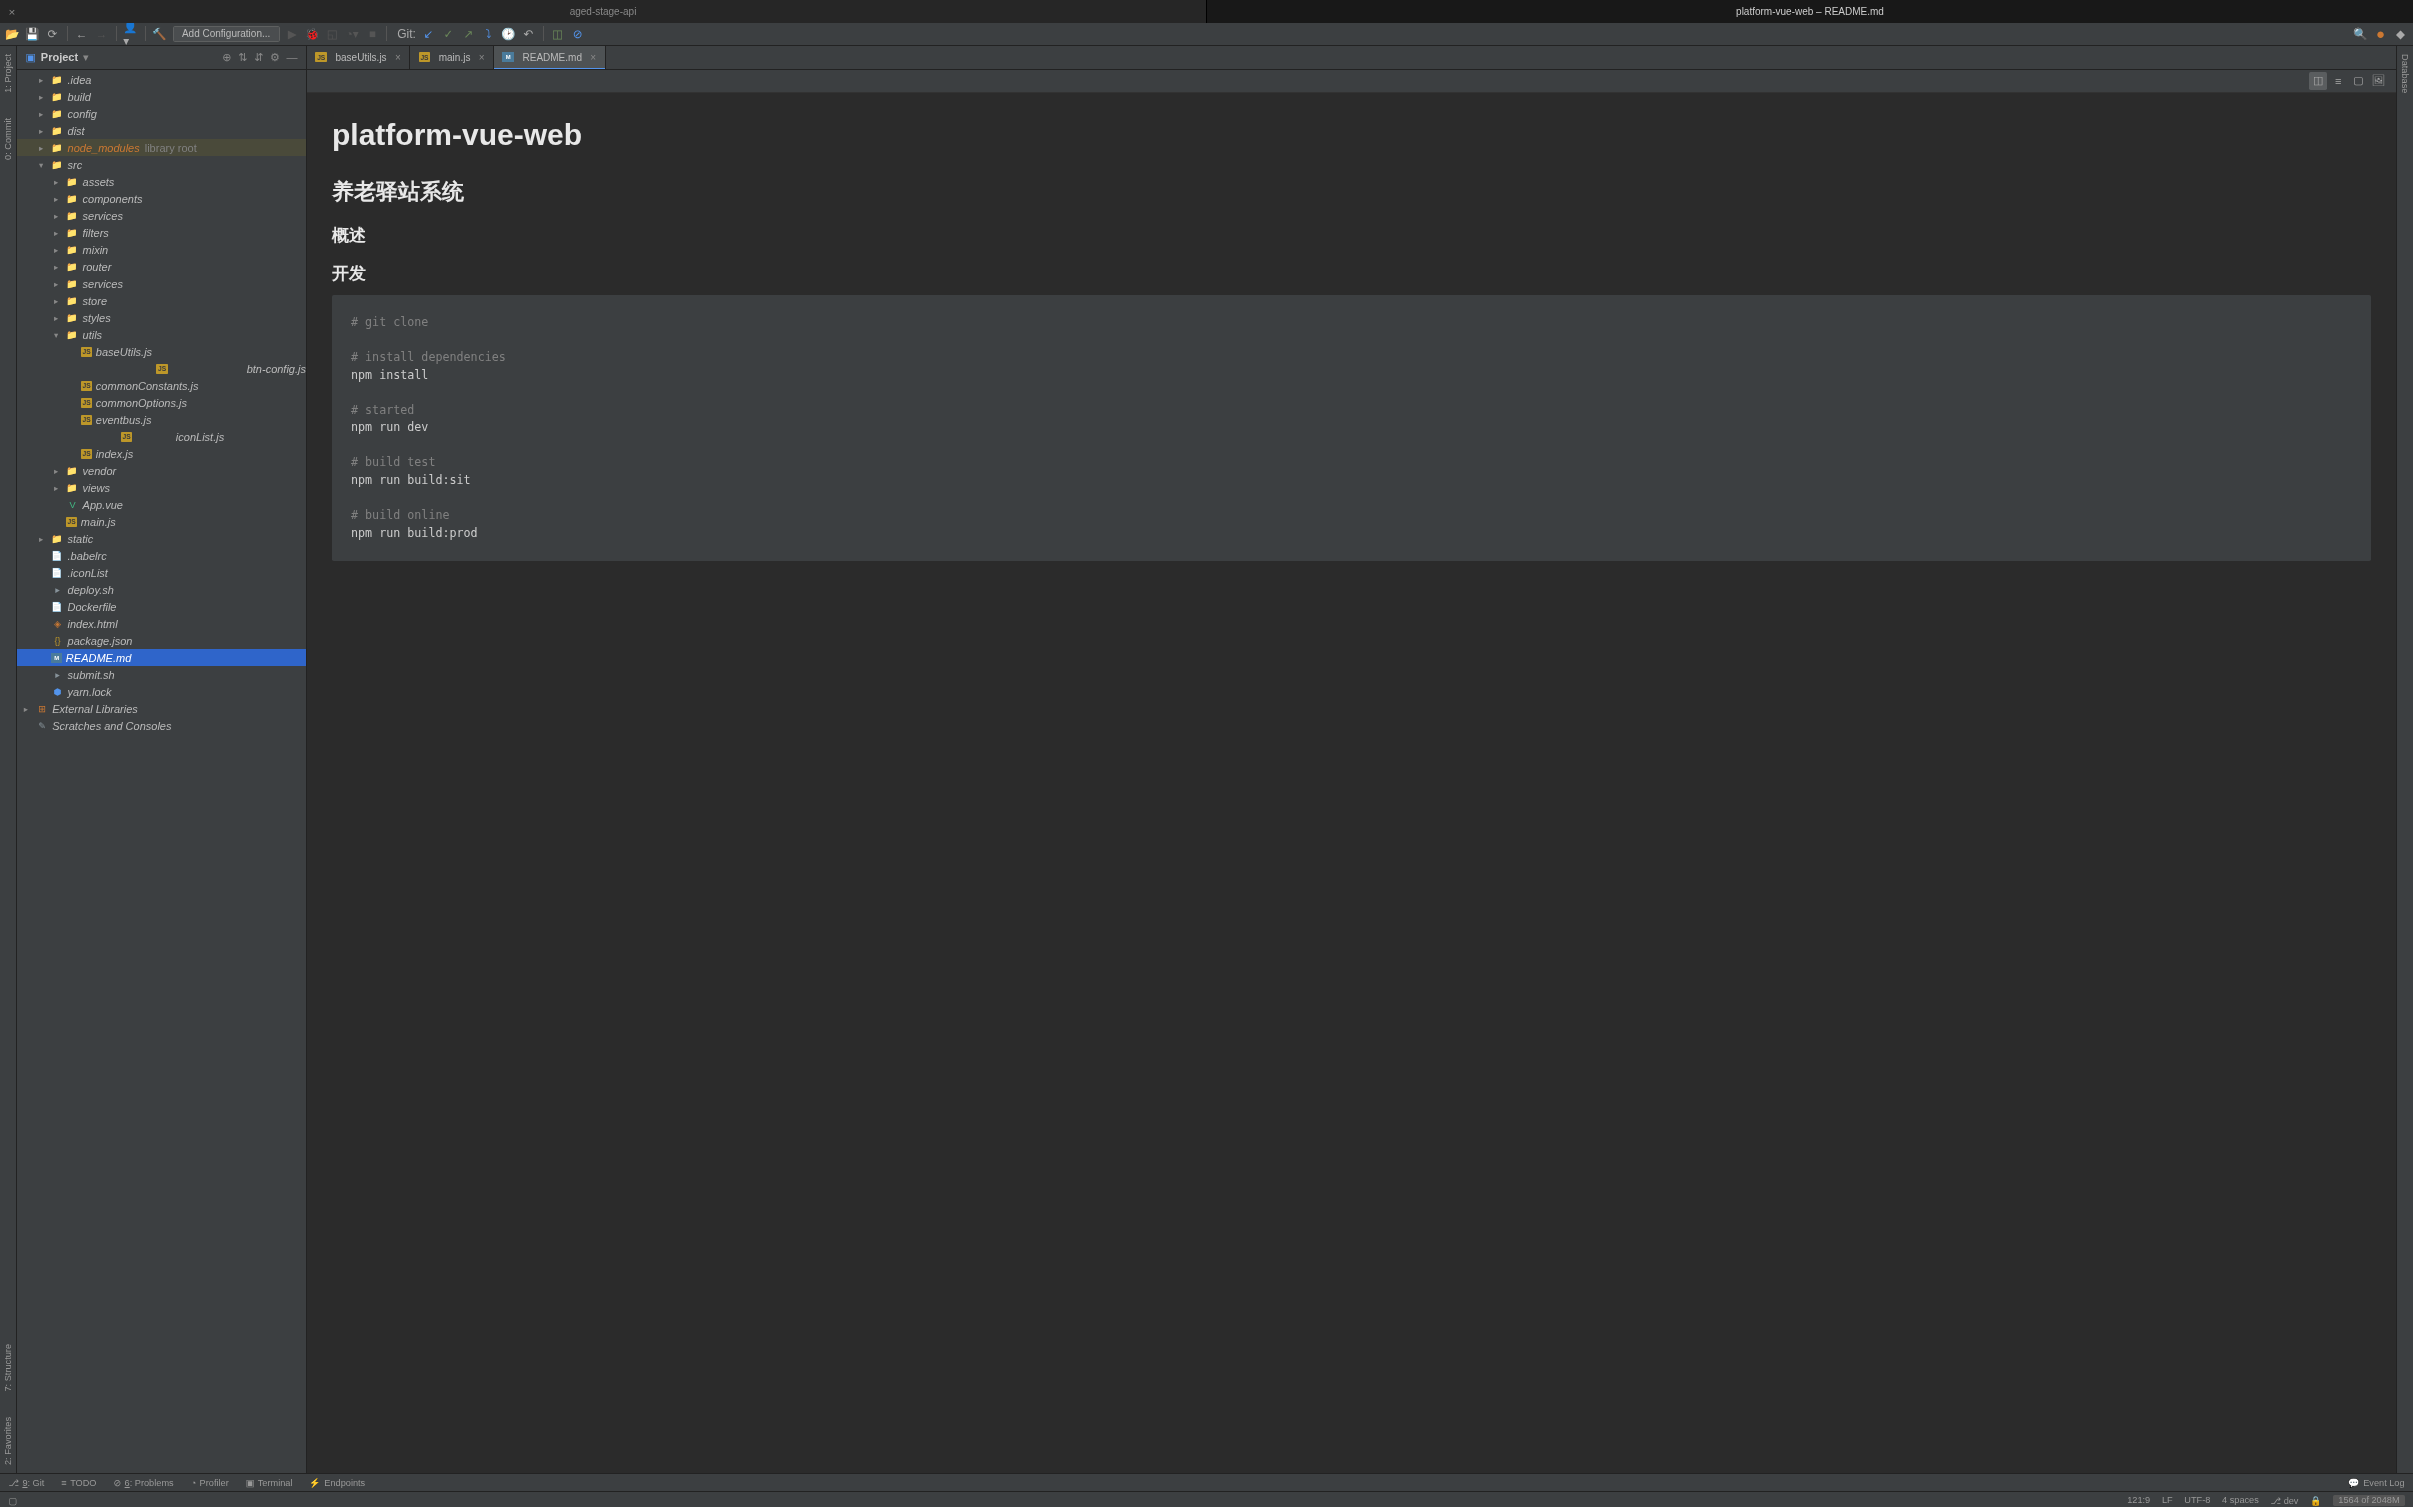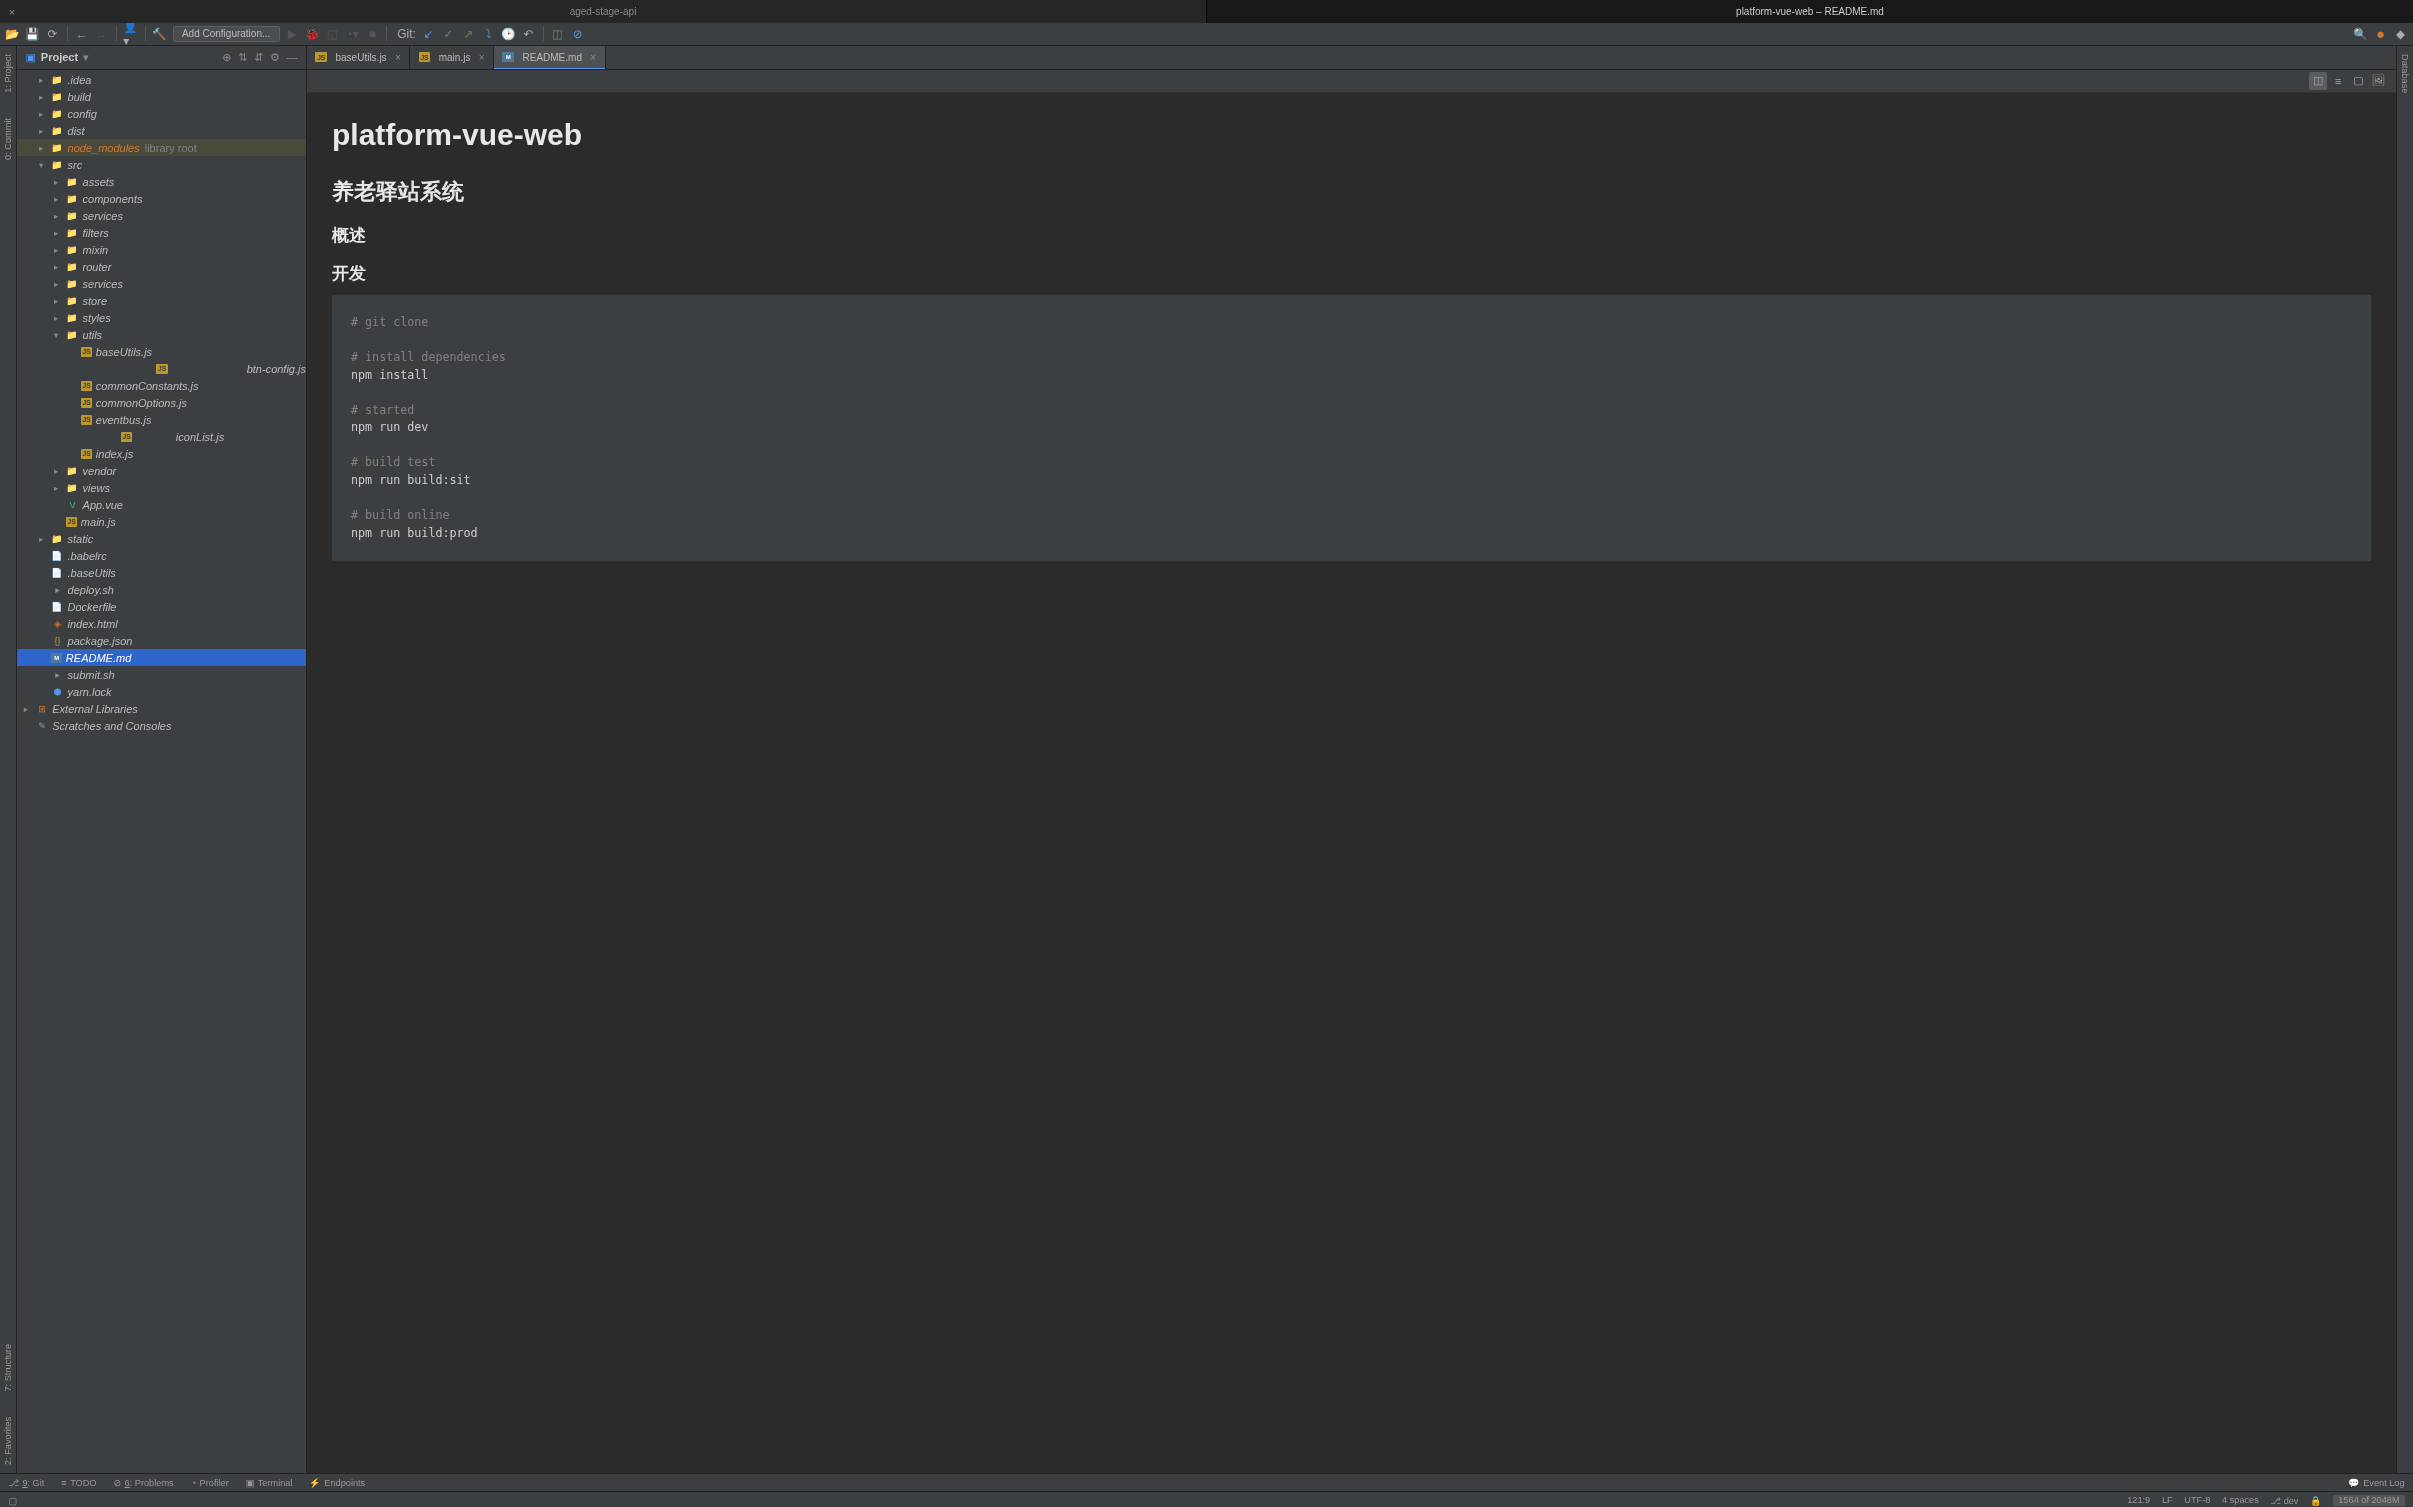--- a/index.html
+++ b/index.html
@@ -534,21 +534,21 @@
           <span class="tree-label ">static</span>
         </div>
         <div class="tree-item" style="padding-left: 22px;">
           <span class="tree-arrow"></span>
           <span class="tree-icon" style="color:#87939a">📄</span>
           <span class="tree-label ">.babelrc</span>
         </div>
         <div class="tree-item" style="padding-left: 22px;">
           <span class="tree-arrow"></span>
           <span class="tree-icon" style="color:#87939a">📄</span>
-          <span class="tree-label ">.baseUtils</span>
+          <span class="tree-label ">.iconList</span>
         </div>
         <div class="tree-item" style="padding-left: 22px;">
           <span class="tree-arrow"></span>
           <span class="tree-icon" style="color:#87939a">▸</span>
           <span class="tree-label ">deploy.sh</span>
         </div>
         <div class="tree-item" style="padding-left: 22px;">
           <span class="tree-arrow"></span>
           <span class="tree-icon" style="color:#87939a">📄</span>
           <span class="tree-label ">Dockerfile</span>

